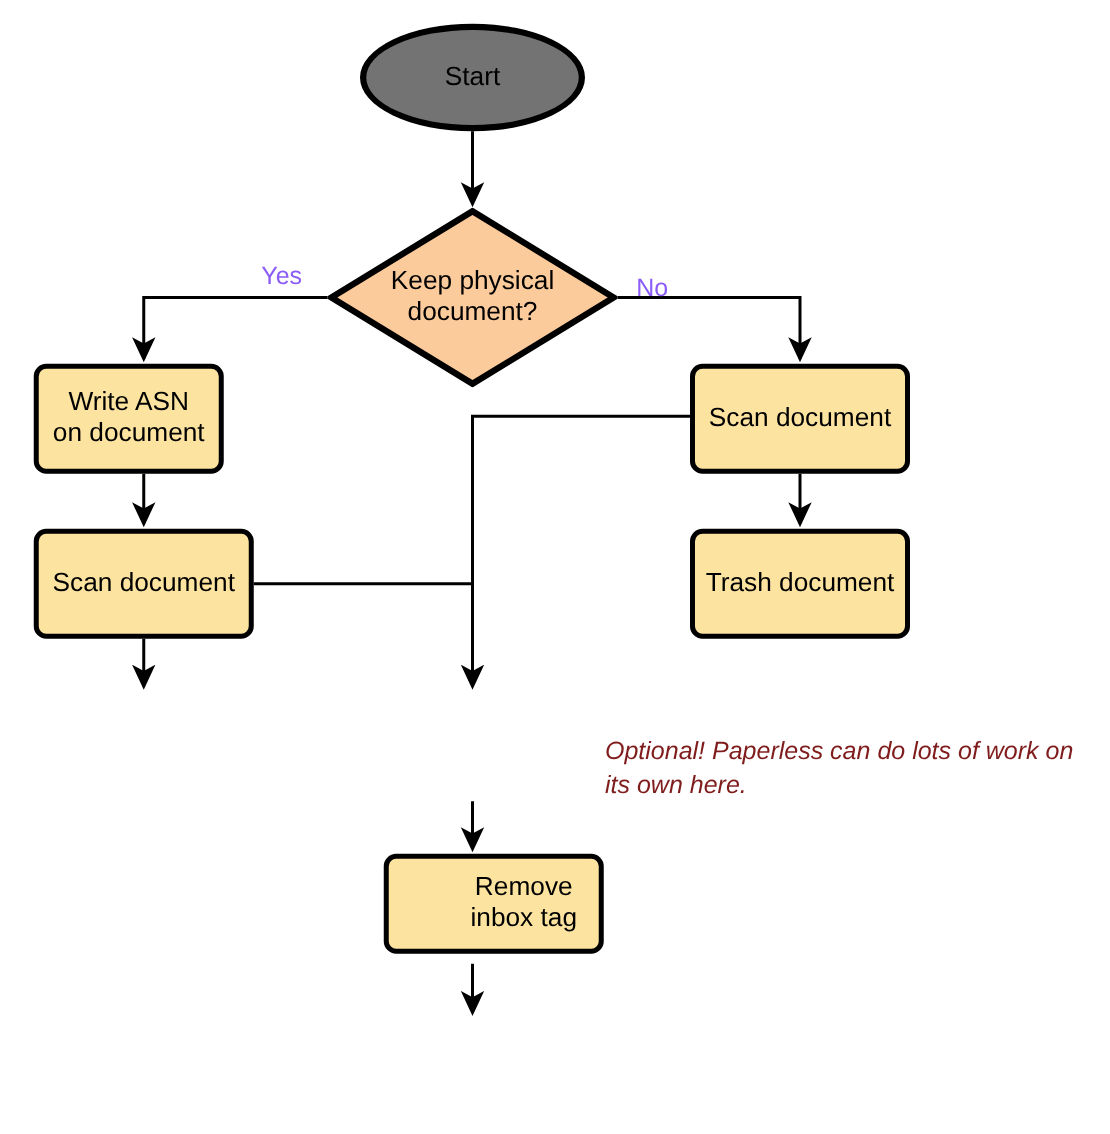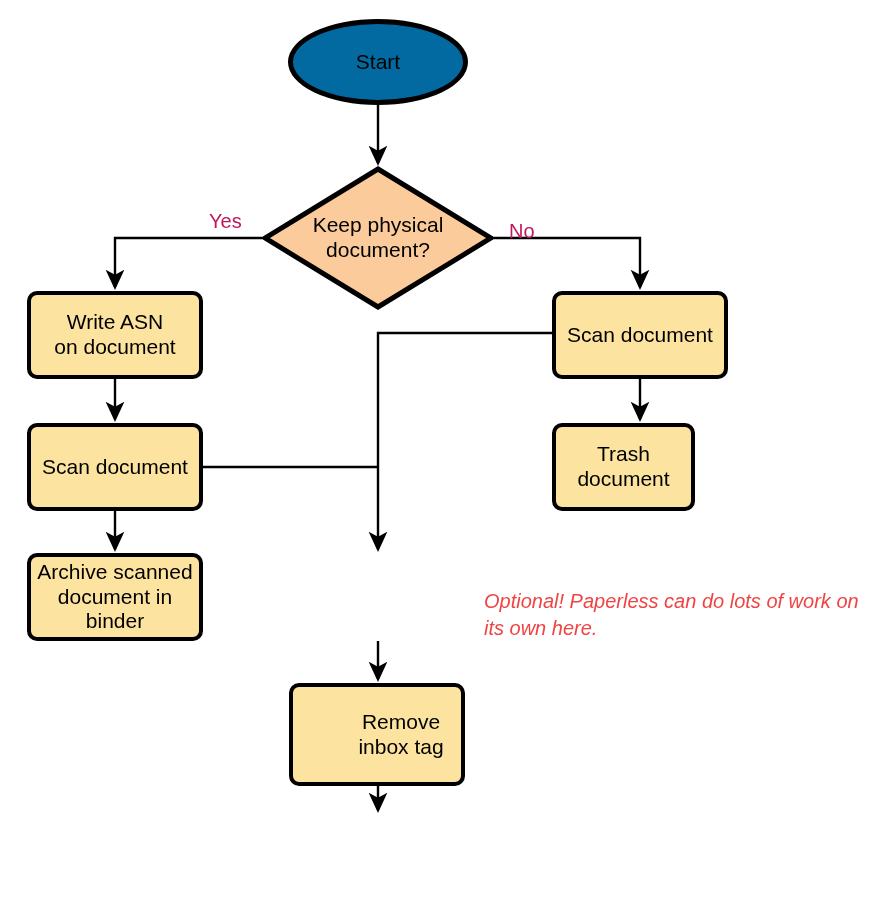--- a/index.html
+++ b/index.html
@@ -40,21 +40,21 @@
   }
   .node.process {
     border: 4px solid #000000;
     border-radius: 10px;
     background: #fce3a0;
     font-size: 21px;
   }
   .node.terminator {
     border: 5px solid #000000;
     border-radius: 50%;
-    background: #0369a1;
+    background: #737373;
     font-size: 21px;
   }
   .node.decision {
     background: transparent;
     border: none;
     font-size: 21px;
   }
   .decision-shape {
     position: absolute;
     left: 0;
@@ -63,29 +63,29 @@
     height: 100%;
   }
   .decision-label {
     position: relative;
     z-index: 1;
     white-space: pre-line;
   }
   .edge-label {
     position: absolute;
     font-size: 20px;
-    color: #be185d;
+    color: #8b5cf6;
     z-index: 3;
     white-space: nowrap;
   }
   .annotation {
     position: absolute;
     font-size: 20px;
     font-style: italic;
-    color: #ef4444;
+    color: #7f1d1d;
     line-height: 1.35;
     z-index: 3;
   }
 </style>
 </head>
 <body>
 
 <div id="canvas">
 
   <svg id="edges" viewBox="0 0 888 907" width="888" height="907" xmlns="http://www.w3.org/2000/svg">
@@ -124,45 +124,40 @@
     <svg class="decision-shape" viewBox="0 0 232 144" preserveAspectRatio="none" xmlns="http://www.w3.org/2000/svg">
       <polygon points="116,3 229,72 116,141 3,72" fill="#fbcb9c" stroke="#000000" stroke-width="5" stroke-linejoin="miter"></polygon>
     </svg>
     <span class="decision-label">Keep physical
 document?</span>
   </div>
 
   <div class="edge-label" style="left:209px; top:210px;">Yes</div>
   <div class="edge-label" style="left:509px; top:220px;">No</div>
 
-  <div class="node process" style="left:27px; top:291px; width:176px; height:88px;">
+  <div class="node process" style="left:27px; top:291px; width:152px; height:88px;">
     <span>Write ASN
 on document</span>
   </div>
 
   <div class="node process" style="left:27px; top:423px; width:176px; height:88px;">
     <span>Scan document</span>
   </div>
 
-  <div class="node process" style="left:27px; top:553px; width:176px; height:88px;">
-    <span>Archive scanned
-document in
-binder</span>
-  </div>
 
   <div class="node process" style="left:552px; top:291px; width:176px; height:88px;">
     <span>Scan document</span>
   </div>
 
-  <div class="node process" style="left:552px; top:423px; width:143px; height:88px;">
+  <div class="node process" style="left:552px; top:423px; width:176px; height:88px;">
     <span>Trash document</span>
   </div>
 
 
-  <div class="node process" style="left:289px; top:683px; width:176px; height:103px;padding-left:48px;">
+  <div class="node process" style="left:307px; top:683px; width:176px; height:80px;padding-left:48px;">
     <span>Remove
 inbox tag</span>
   </div>
 
 
   <div class="annotation" style="left:484px; top:588px; width:400px;">Optional! Paperless can do lots of work on its own here.</div>
 
 </div>
 
 </body></html>

